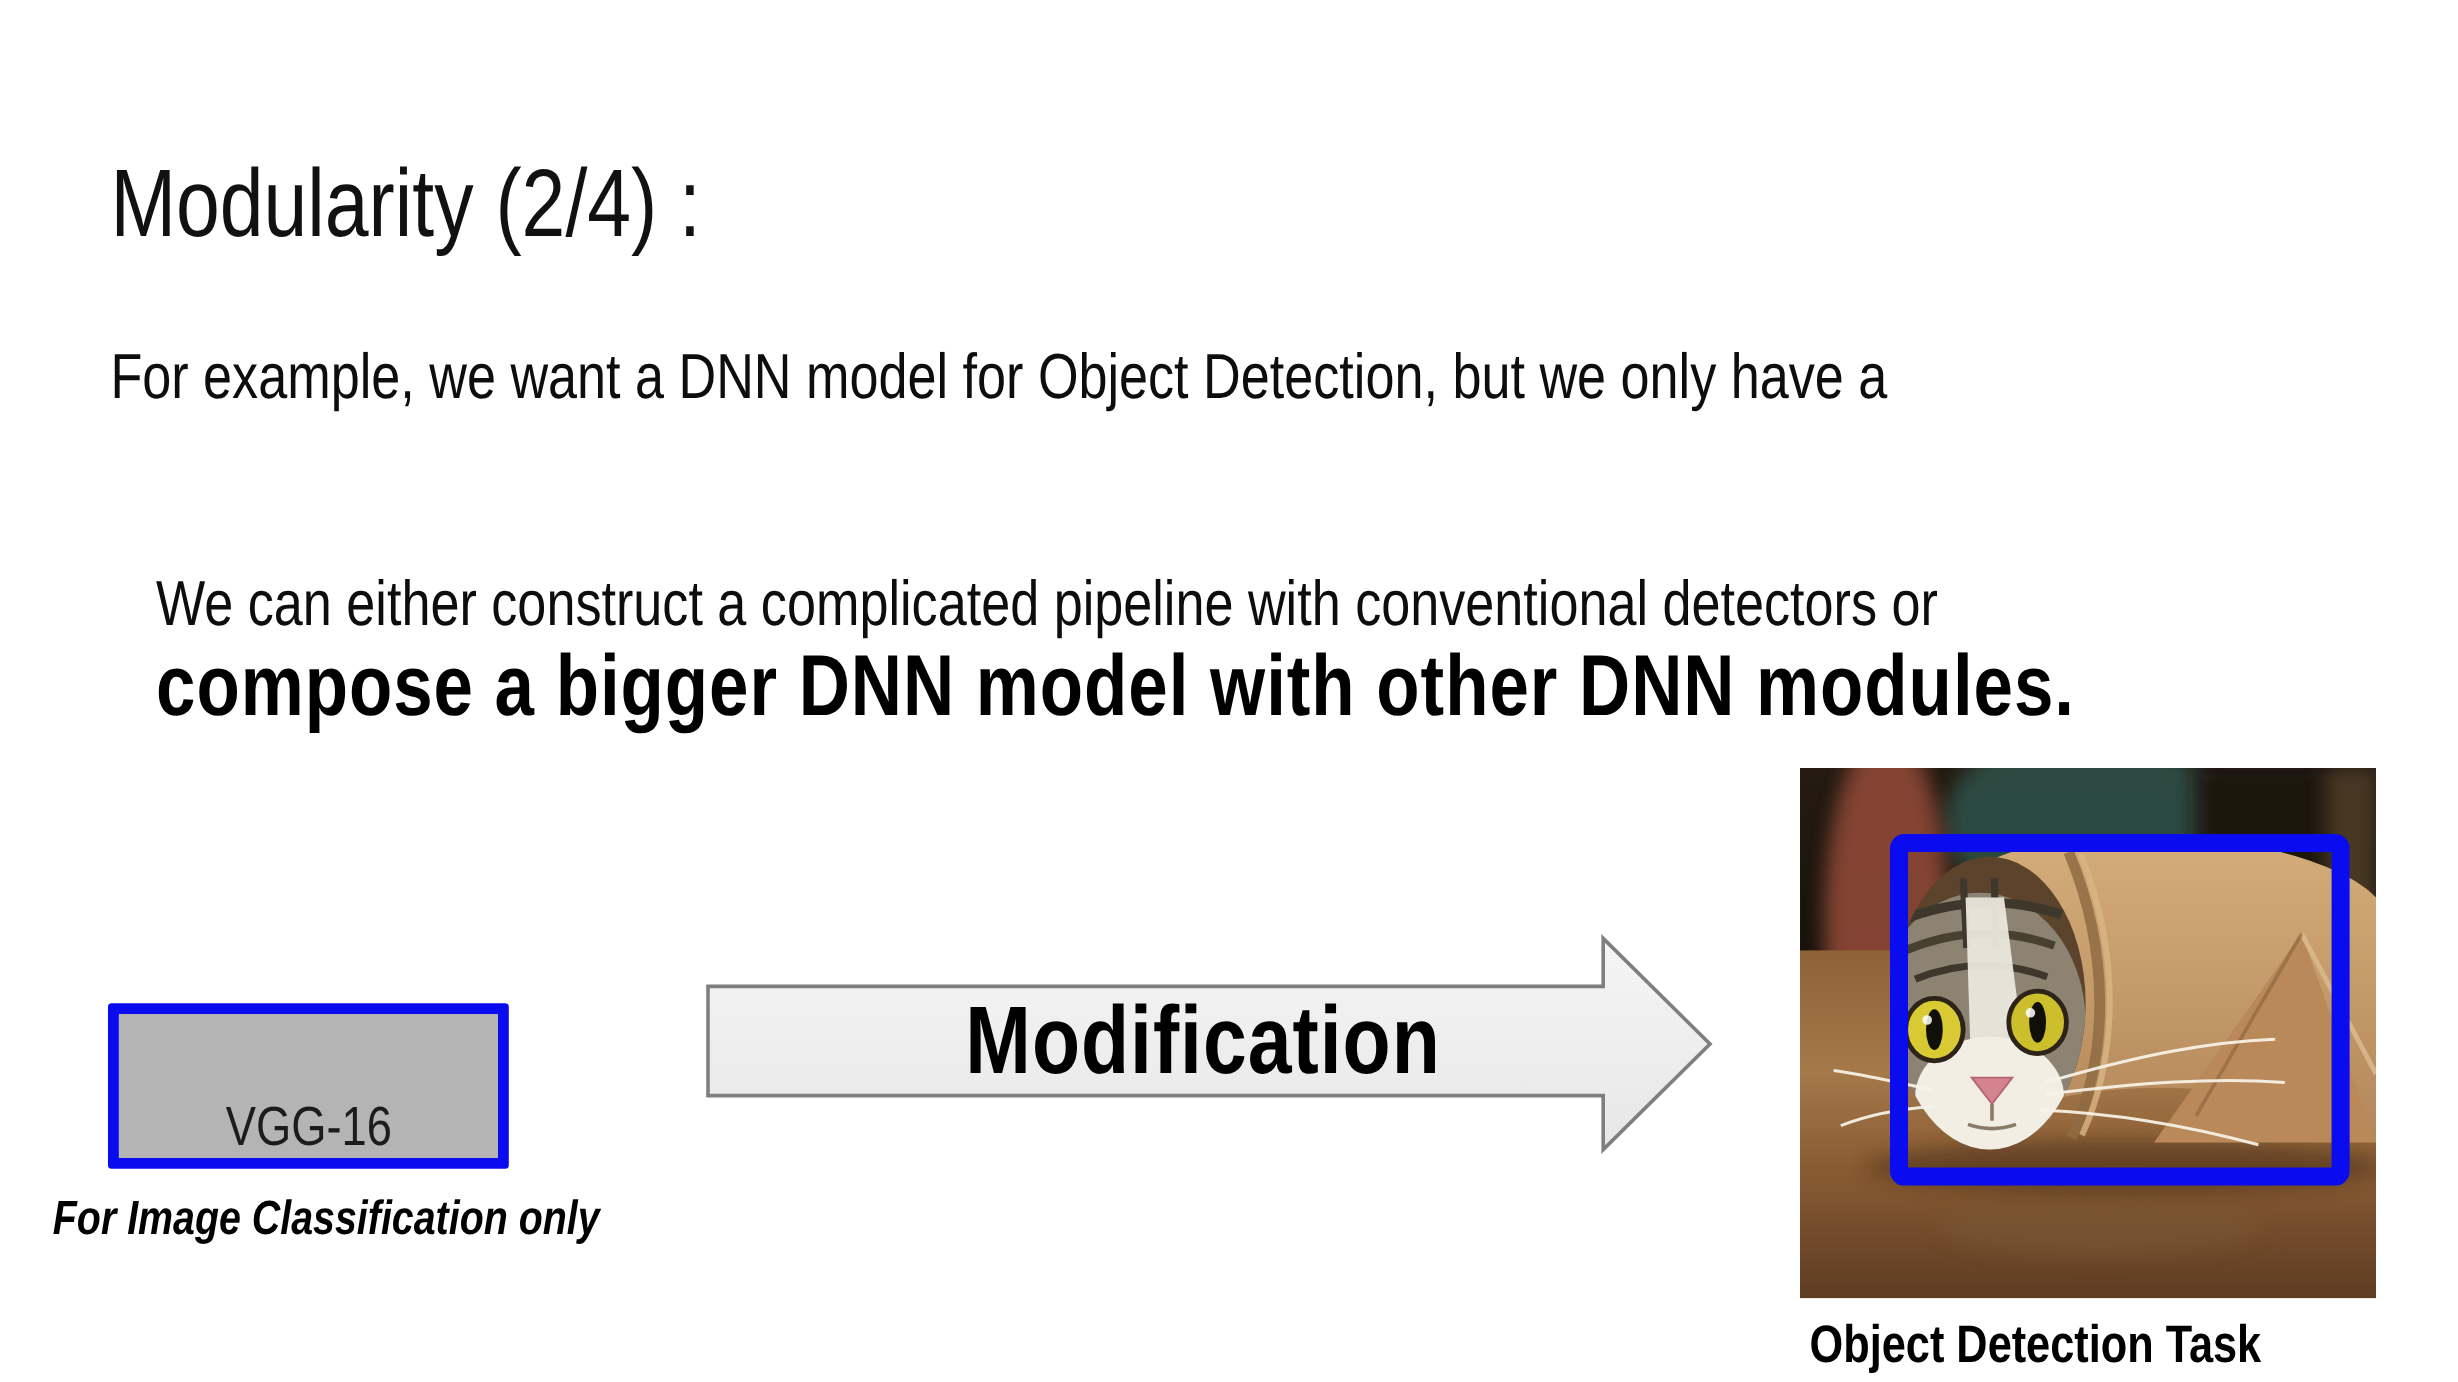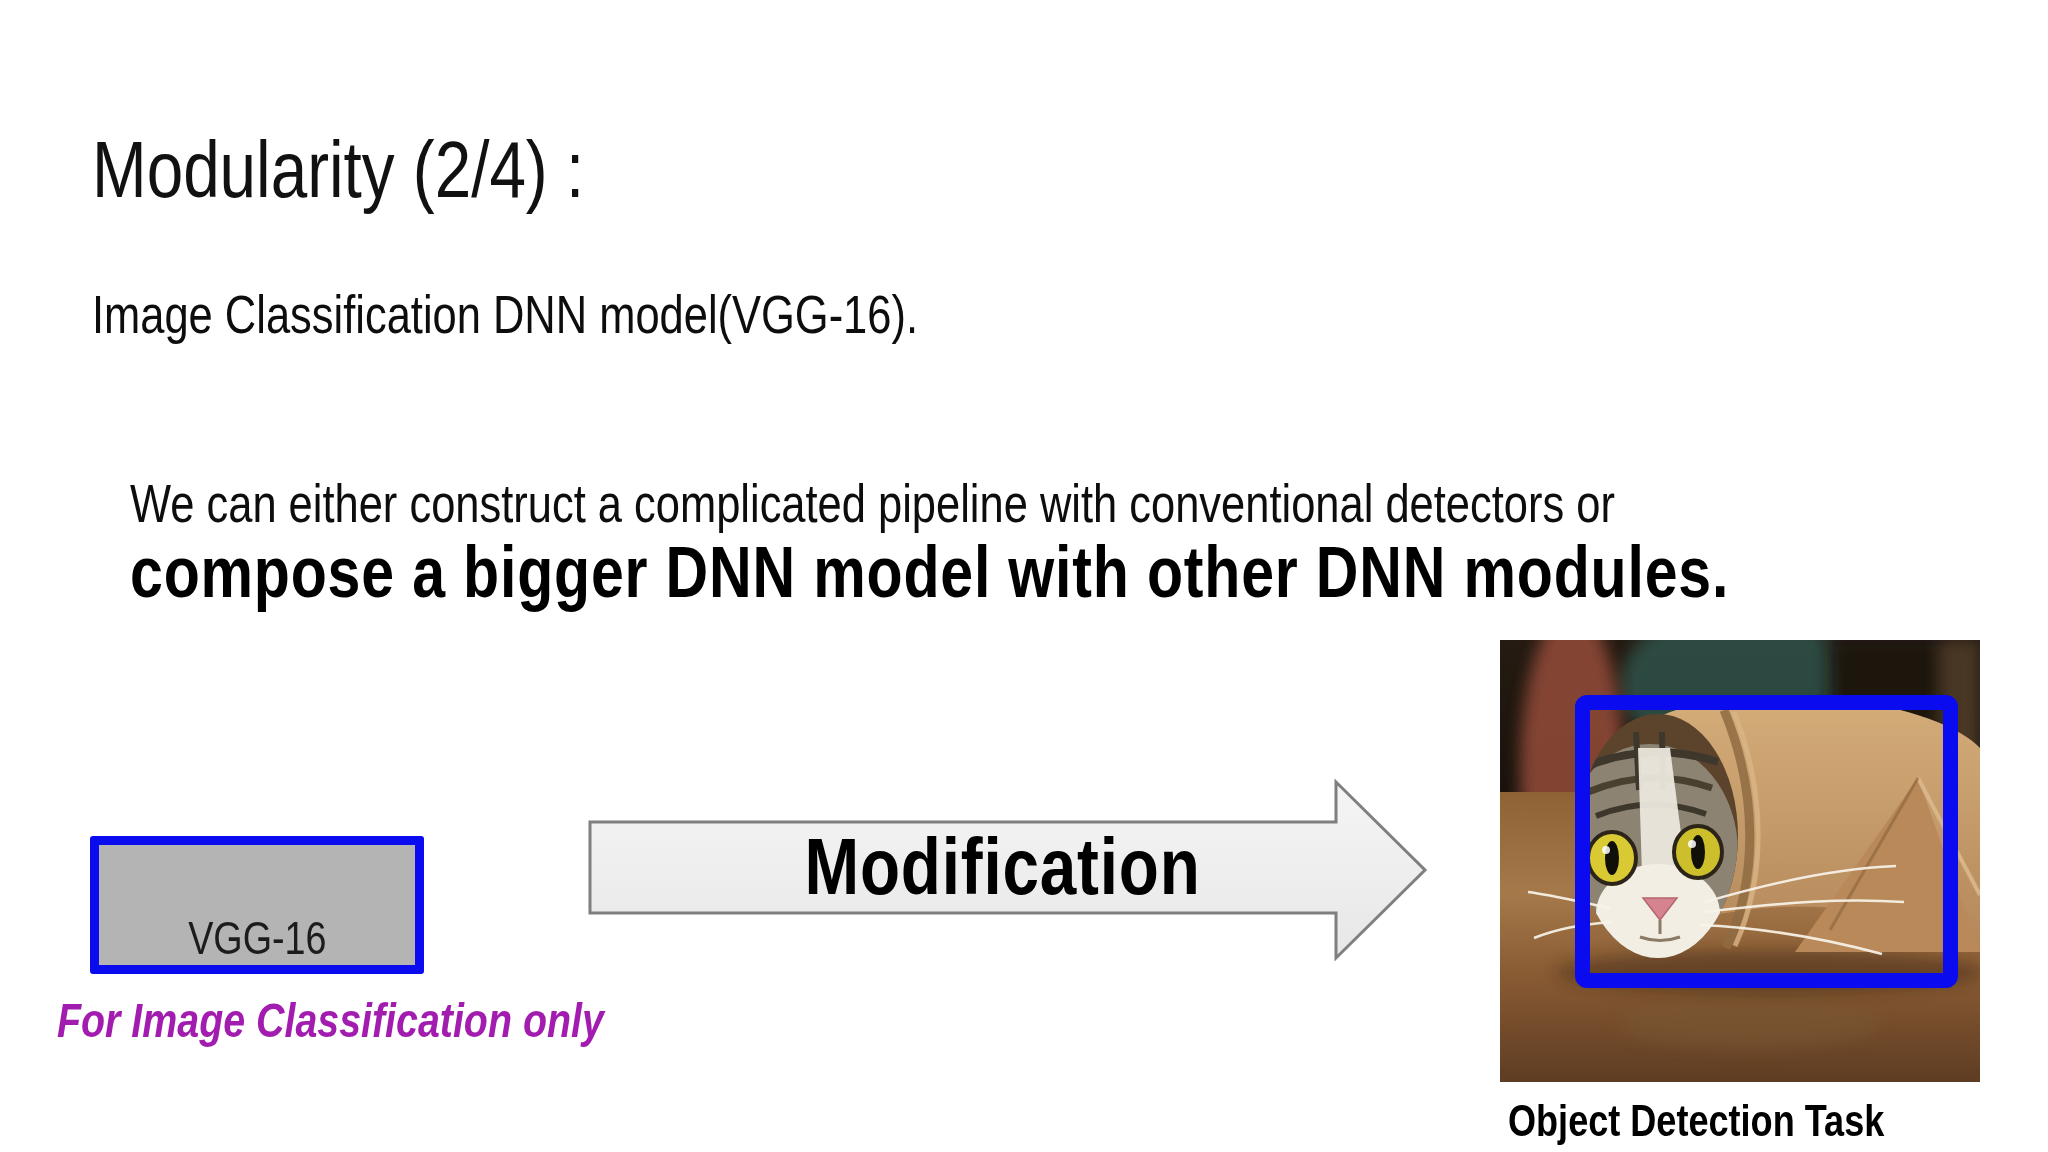--- a/index.html
+++ b/index.html
@@ -48,25 +48,25 @@
     left: 90px; top: 836px;
     width: 316px; height: 120px;
     background: #b4b4b4;
     border: 9px solid #0b0bf0;
     border-radius: 3px;
     display: flex; align-items: flex-end; justify-content: center;
   }
   .vgg-label { font-size: 46px; color: #1c1c1c; }
   .classification-caption {
     position: absolute;
-    left: 57px; top: 993px;
-    font-size: 48px;
+    left: 44px; top: 993px;
+    font-size: 40px;
     font-weight: 700;
     font-style: italic;
-    color: #a21caf;
+    color: #000000;
   }
   .arrow-svg { position: absolute; left: 588px; top: 778px; width: 840px; height: 184px; }
   .arrow-label {
     position: absolute;
     left: 588px; top: 820px;
     width: 750px; height: 94px;
     display: flex; align-items: center; justify-content: center;
     font-size: 80px; font-weight: 700; letter-spacing: 1px; color: #000000; padding-left: 40px;
   }
   .photo {
@@ -94,21 +94,21 @@
 </head>
 <body>
 
 <div class="slide">
 
   <h1 class="title" style="margin:0;font-weight:400;">
     <span class="cond">Modularity (2/4) :</span>
   </h1>
 
   <div class="para para-1">
-    <div><span class="cond">Image Classification DNN model(VGG-16).</span></div>
+    <div><span class="cond">For example, we want a DNN model for Object Detection, but we only have a</span></div>
   </div>
 
   <div class="para para-2">
     <div><span class="cond">We can either construct a complicated pipeline with conventional detectors or</span></div>
     <div class="emphasis">
       <span class="cond">compose a bigger DNN model with other DNN modules.</span>
     </div>
   </div>
 
   <div class="vgg-box">

